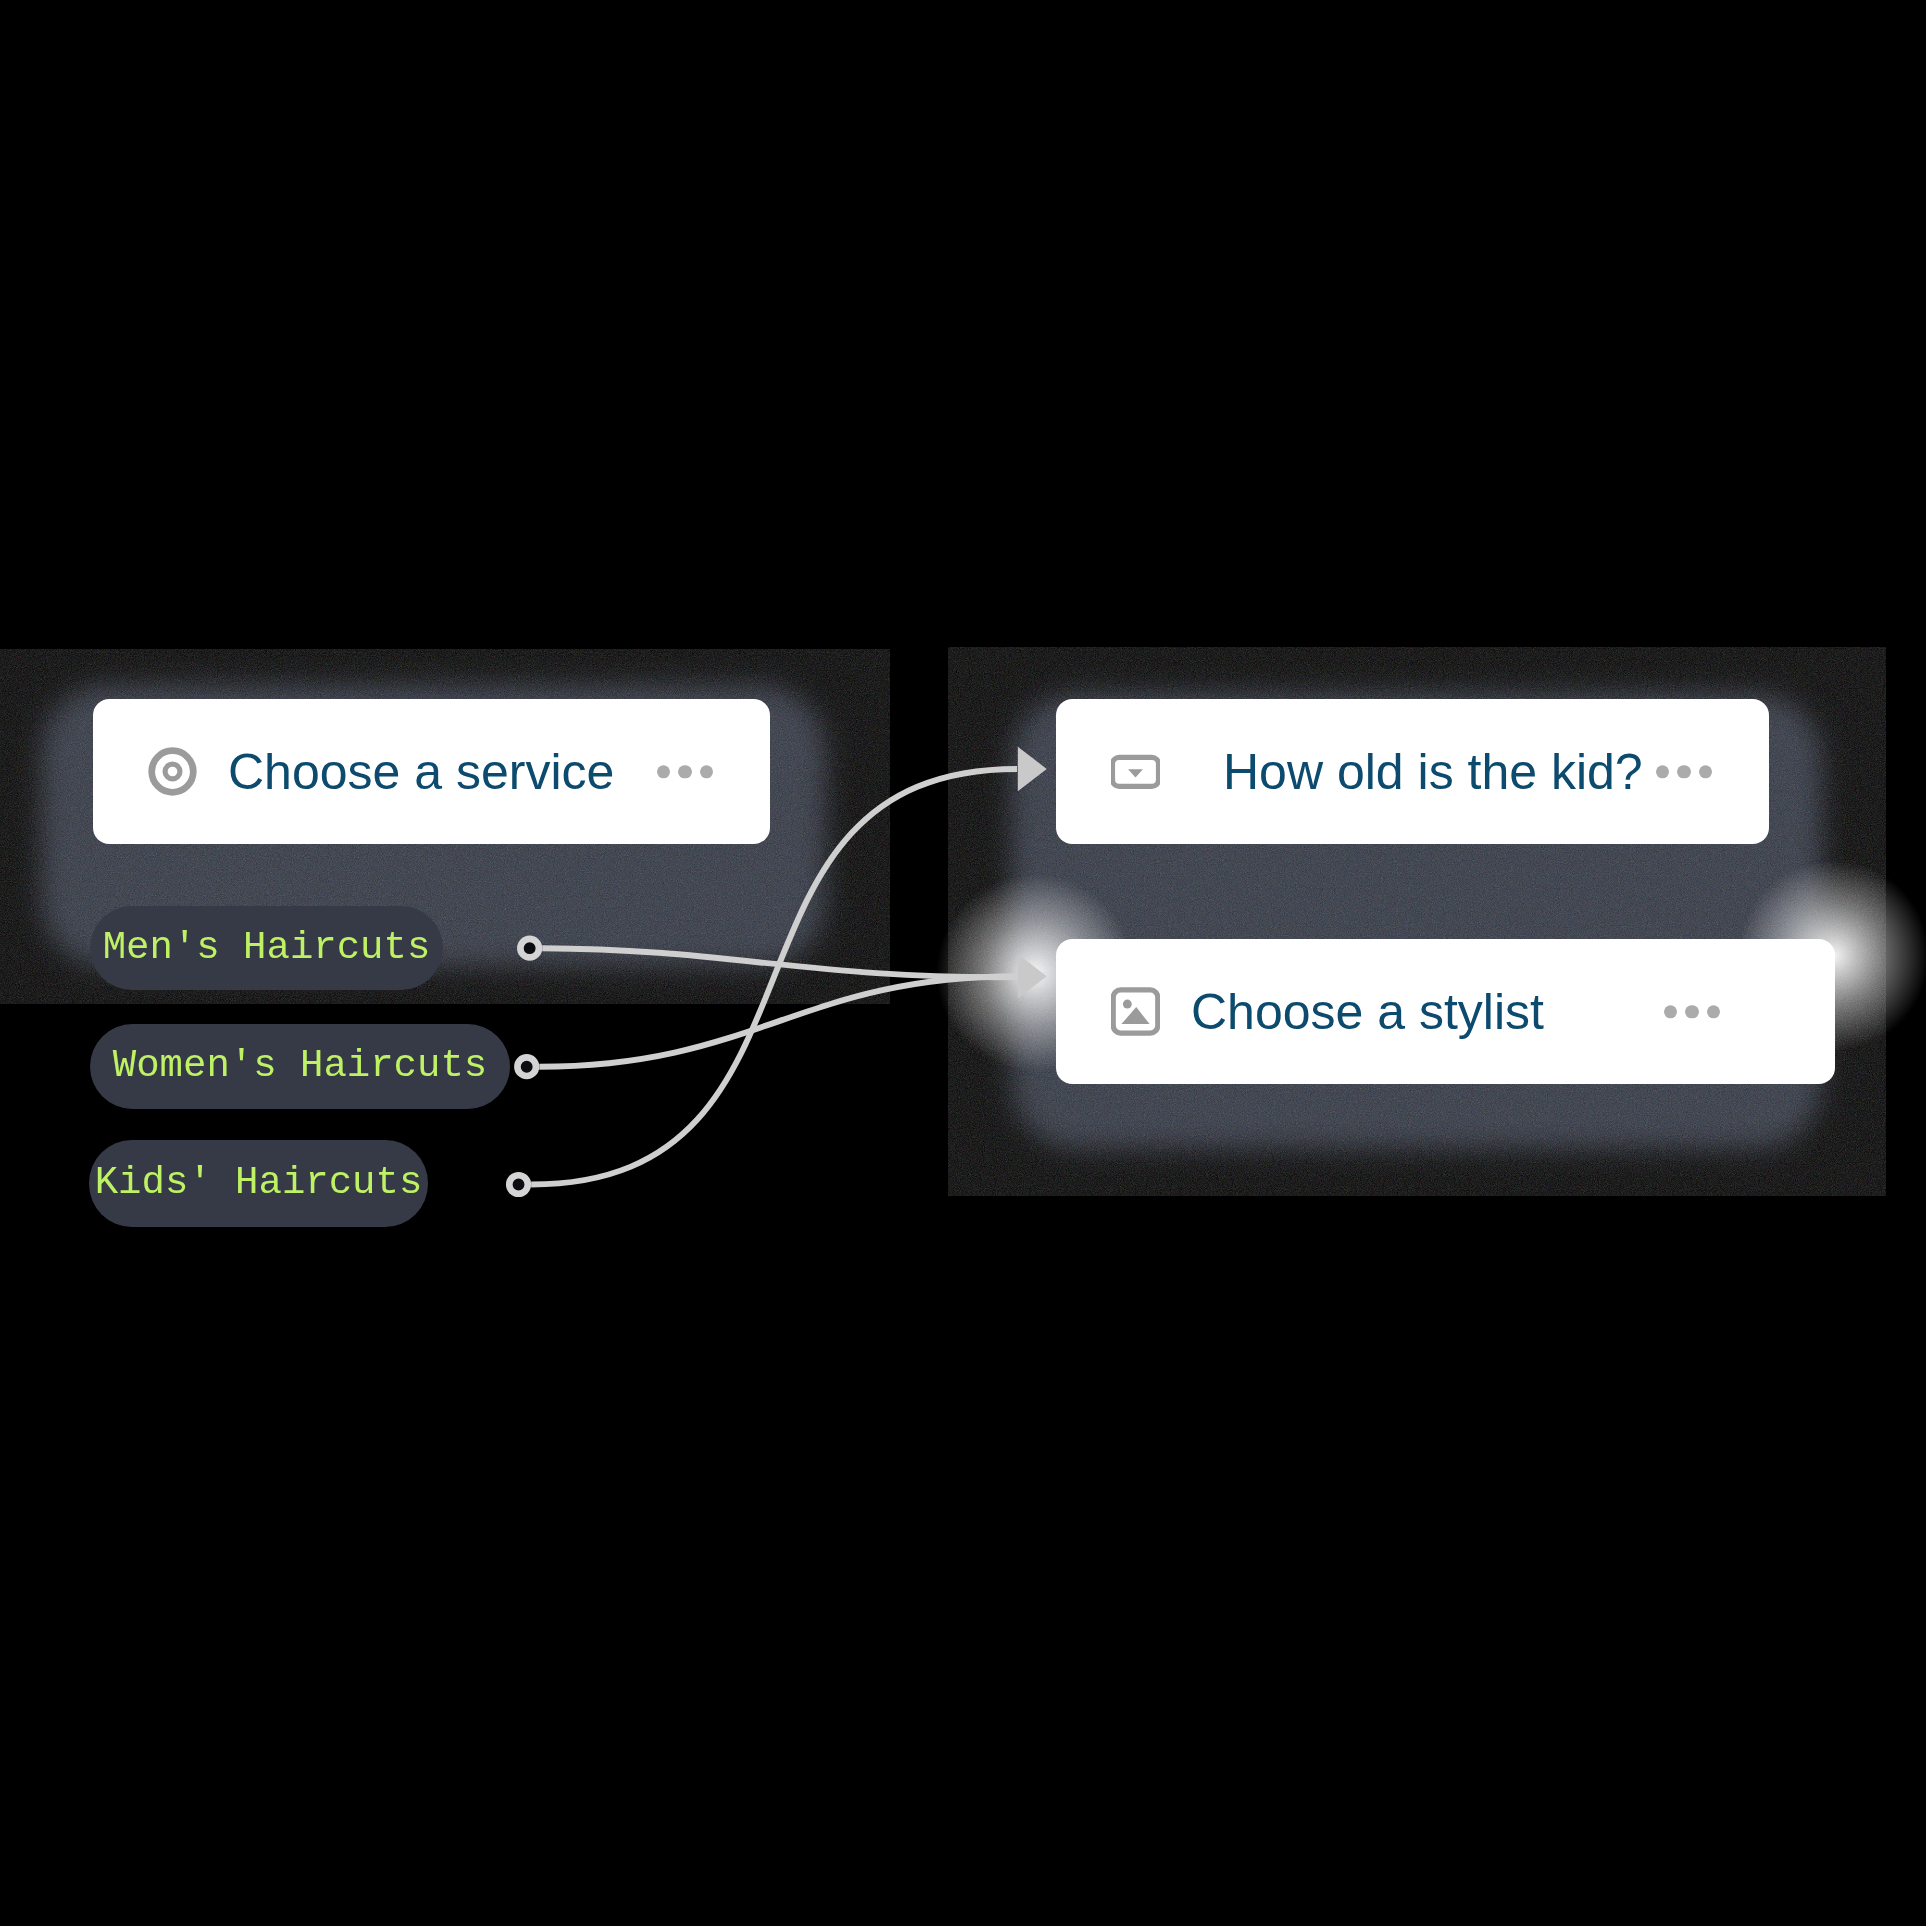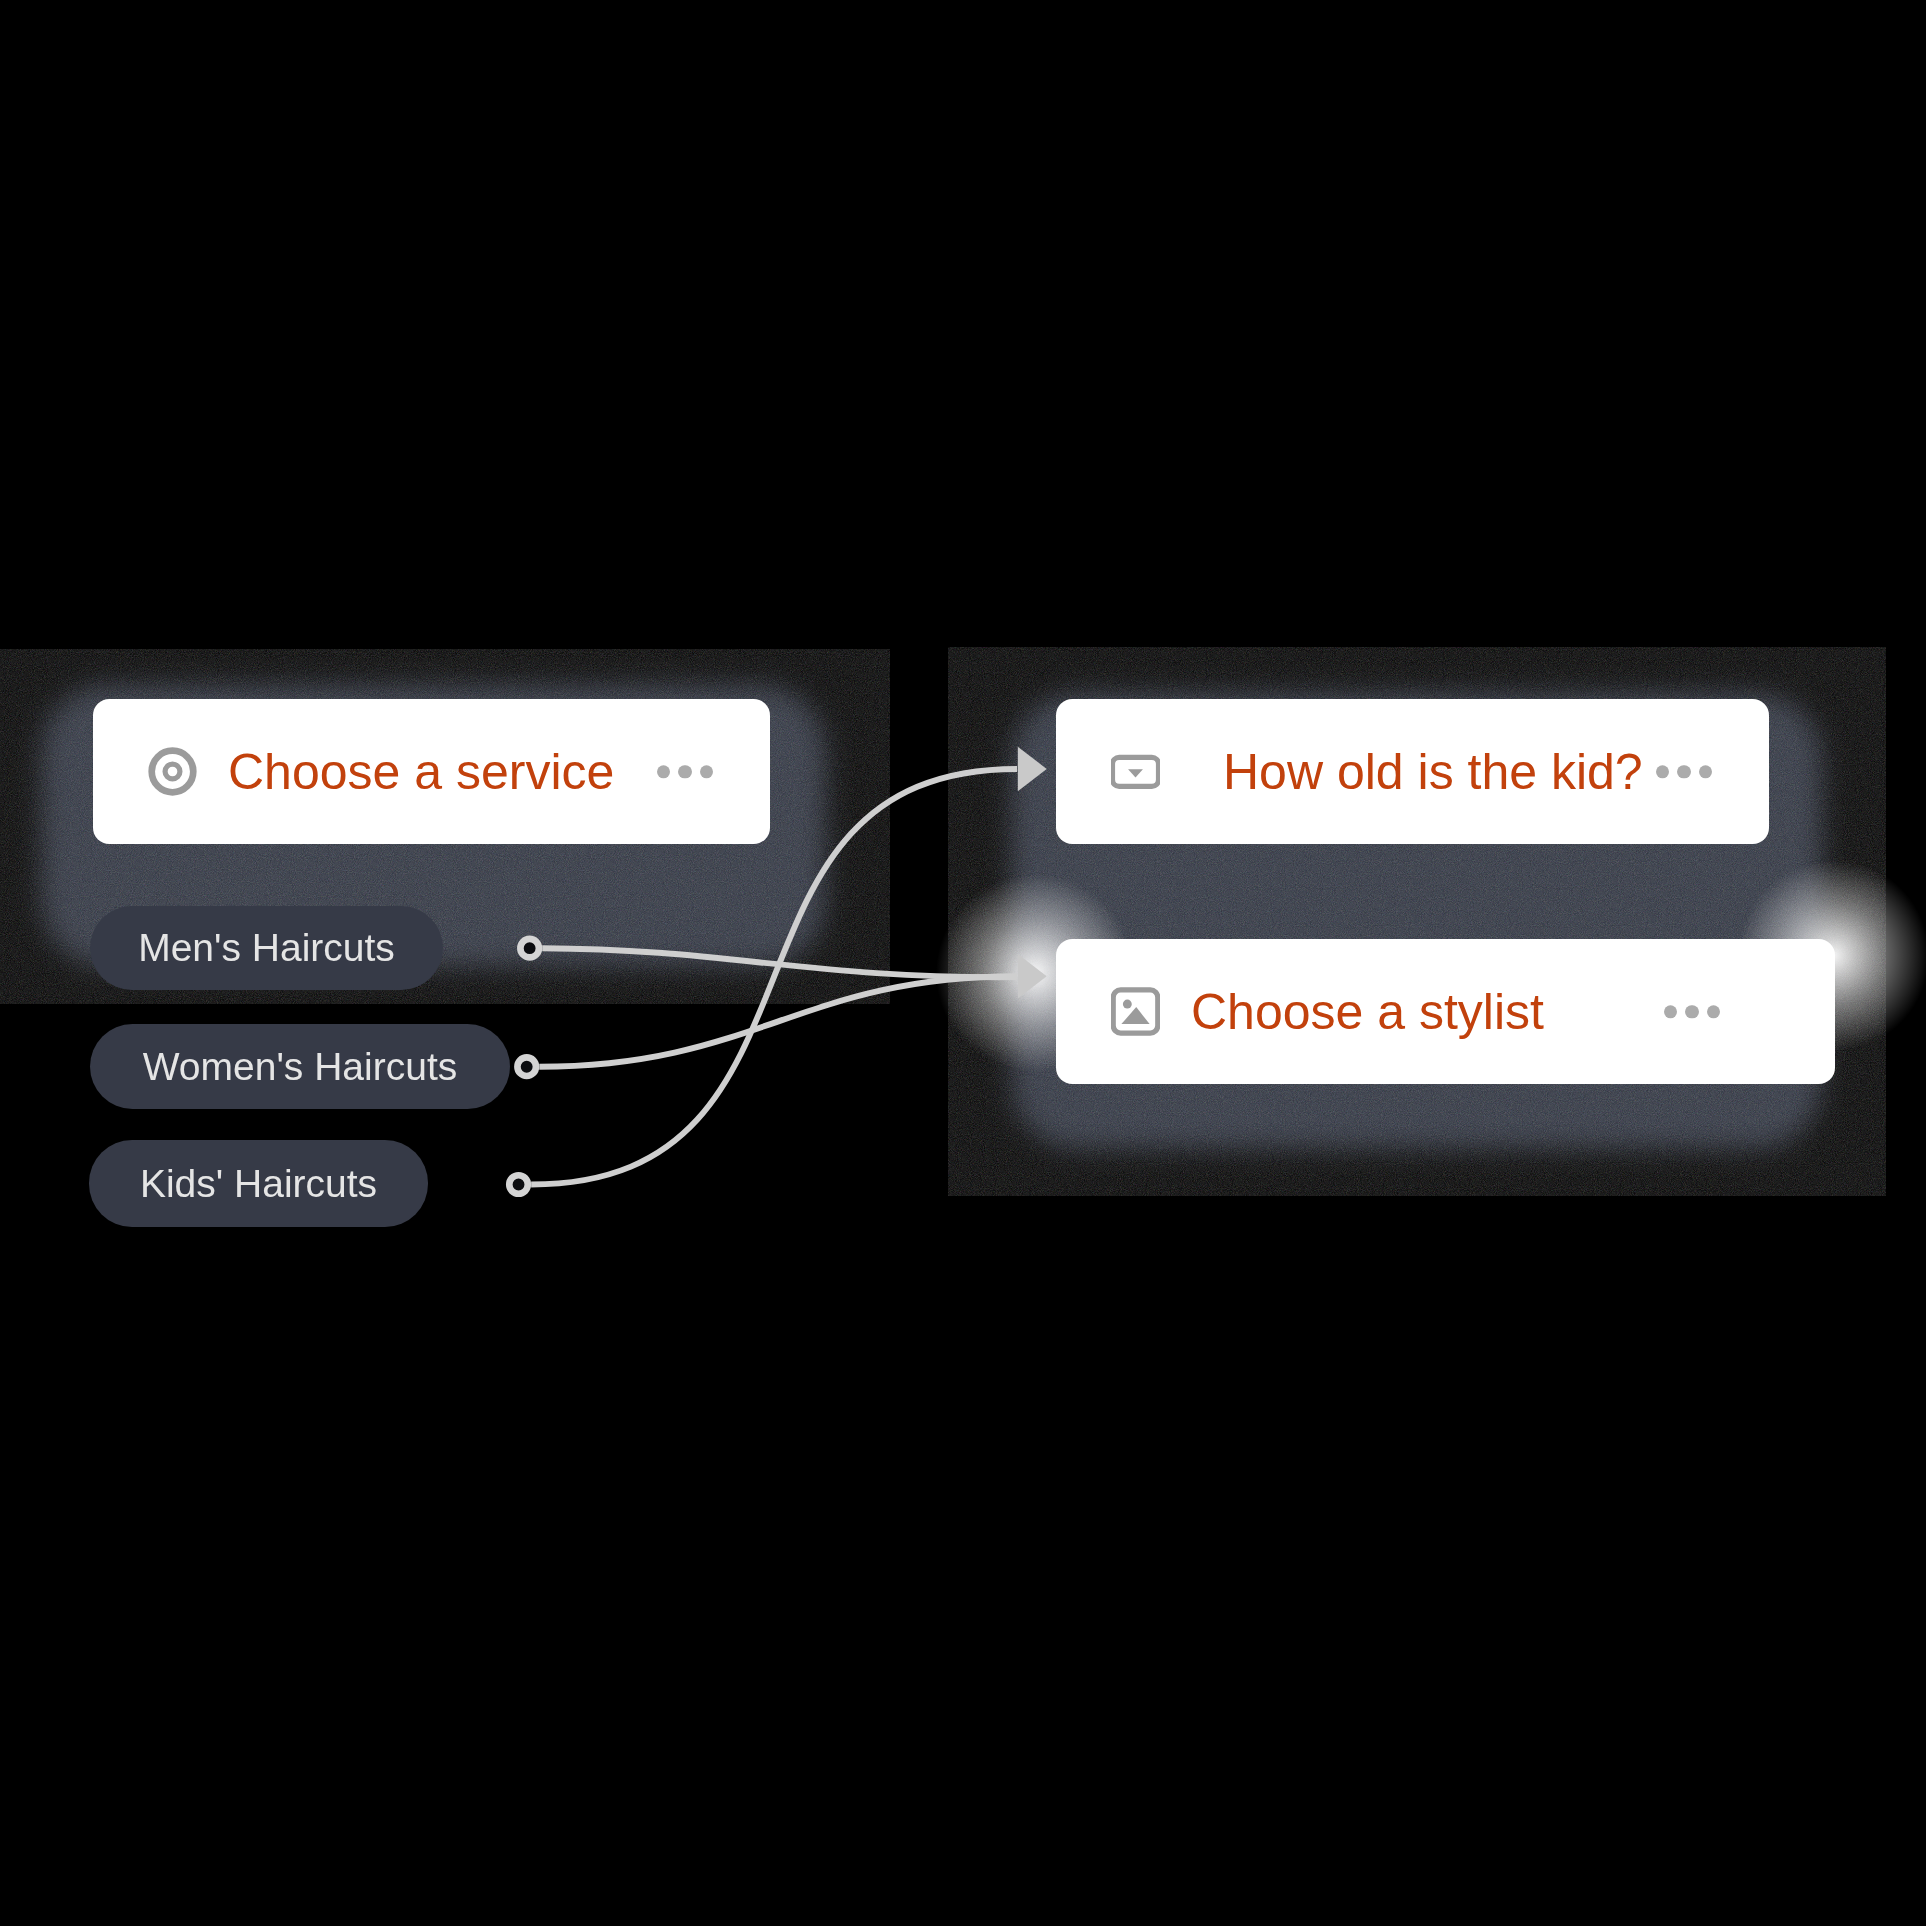--- a/index.html
+++ b/index.html
@@ -71,21 +71,21 @@
     width: 49px;
     height: 49px;
     flex: 0 0 49px;
     display: flex;
     align-items: center;
     justify-content: center;
     margin-right: 31px;
   }
   .card-title {
     font-size: 50px;
-    color: #c2410c;
+    color: #0c4a6e;
     letter-spacing: 0;
     white-space: nowrap;
   }
 
   .more-dots {
     position: absolute;
     top: 50%;
     transform: translateY(-50%);
     display: flex;
     gap: 8.1px;
@@ -100,25 +100,26 @@
   }
   .card-service .more-dots { right: 57px; }
   .card-howold  .more-dots { right: 57px; }
   .card-stylist .more-dots { right: 115px; }
 
   
   .pill {
     position: absolute;
     background: #363a47;
     border-radius: 43px;
-    color: #e5e5e5;
+    color: #bef264;
     font-size: 39px;
     text-align: center;
     z-index: 50;
     white-space: nowrap;
+    font-family: Liberation Mono, monospace;
   }
   .pill-mens   { left: 90px; top: 906px; width: 353px; height: 84px; line-height: 84px; }
   .pill-womens { left: 90px; top: 1024px; width: 420px; height: 85px; line-height: 85px; }
   .pill-kids   { left: 89px; top: 1140px; width: 339px; height: 87px; line-height: 87px; }
 </style>
 </head>
 <body>
 
 <div id="canvas">
 

